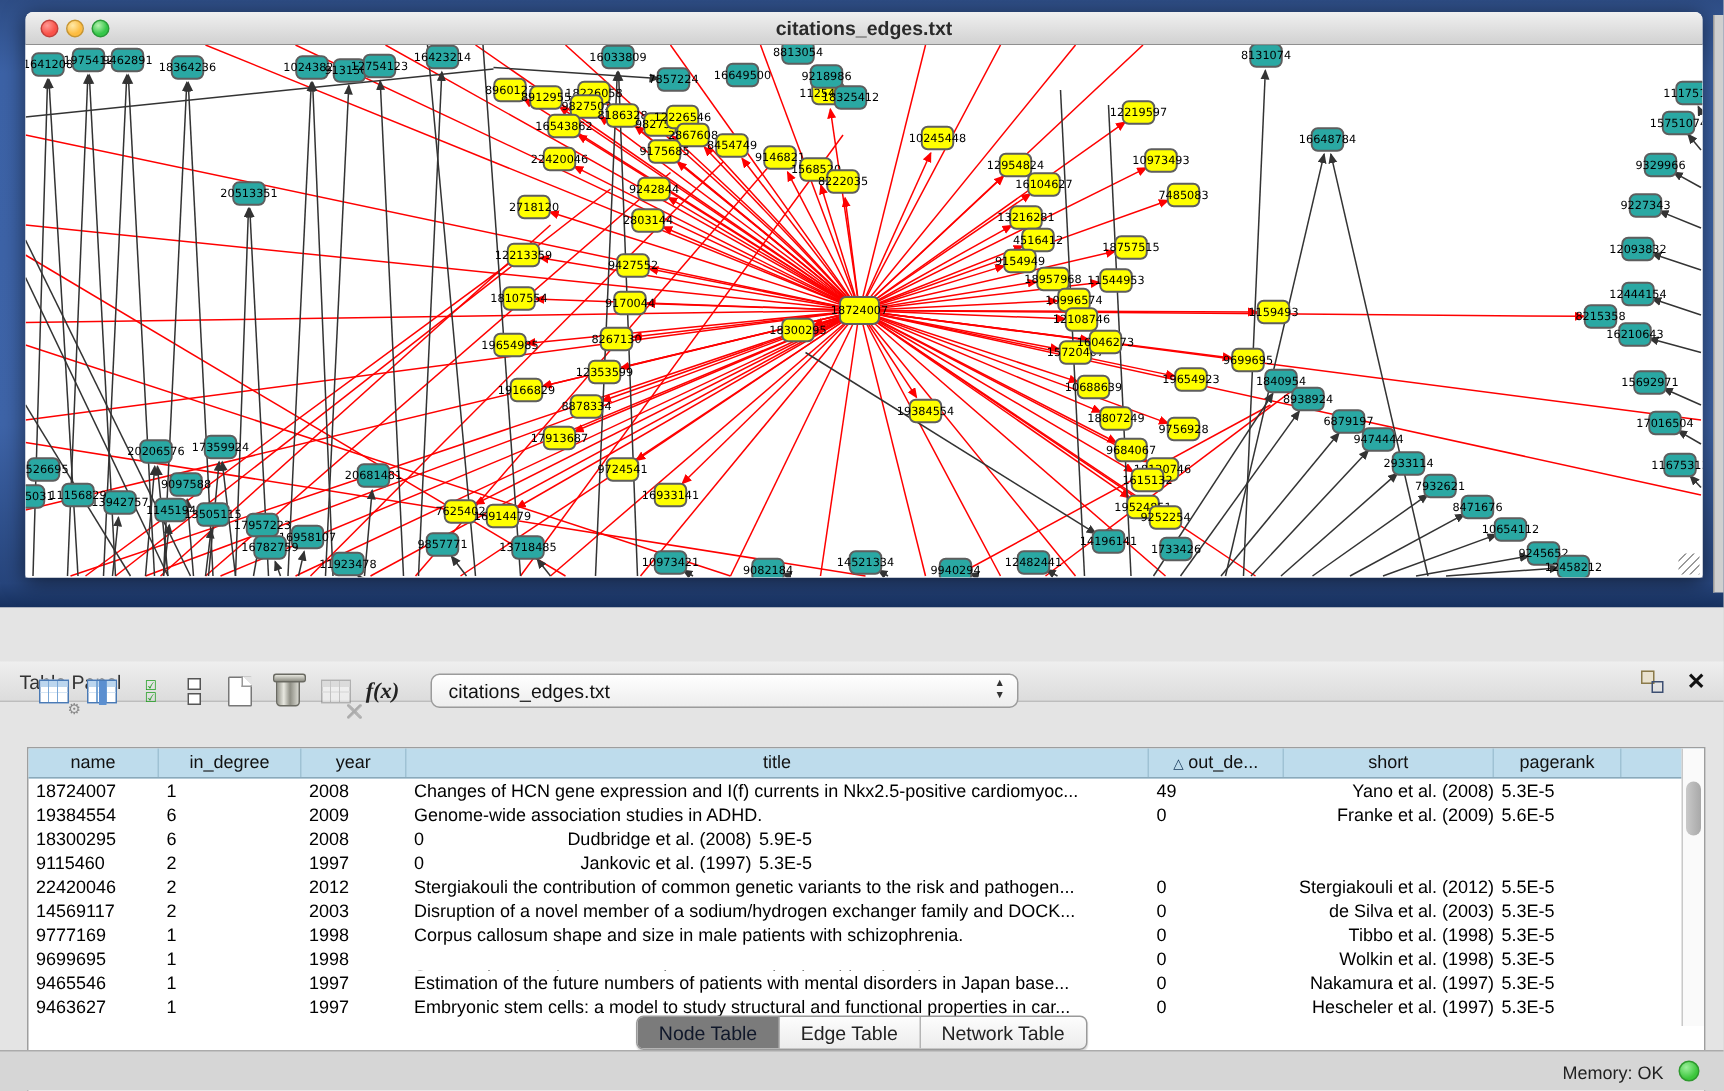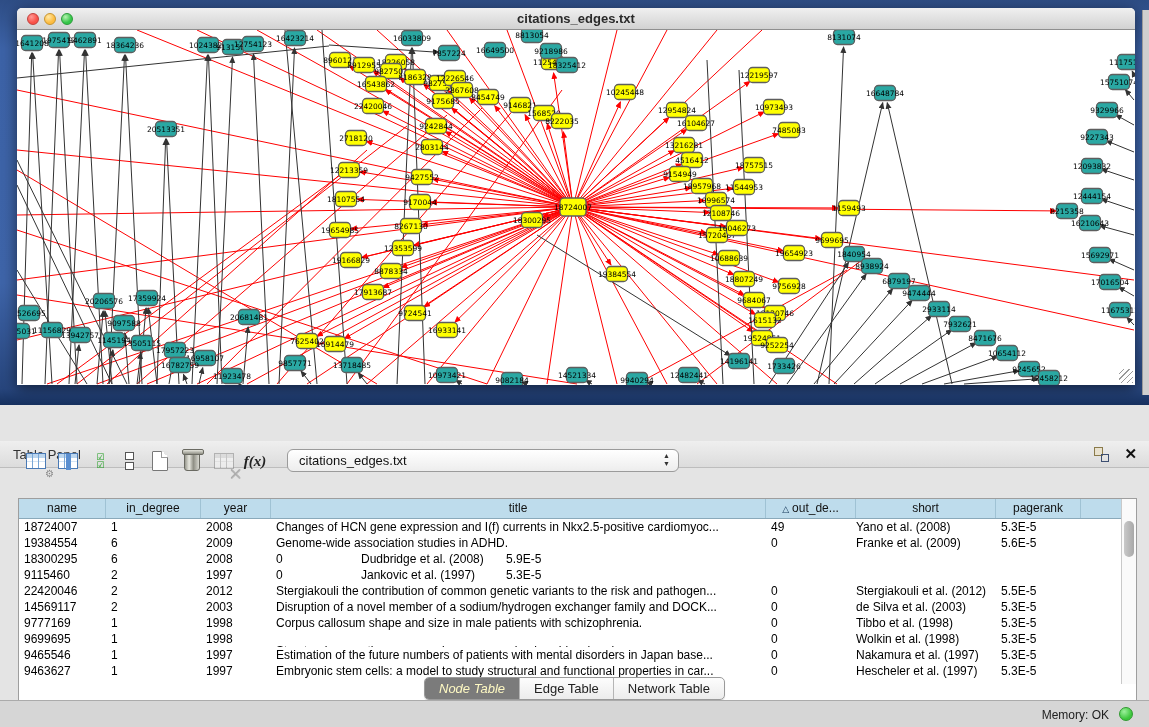--- a/index.html
+++ b/index.html
@@ -41,31 +41,31 @@
   .dropdown .arrows { position:absolute; right:8px; top:2px; font-size:7px; line-height:8px; color:#333; text-align:center; }
 
   .table-wrap { position:absolute; left:18px; top:93px; width:1119px; height:236px; background:#fff; border:1px solid #9e9e9e; }
   .thead { display:flex; height:20px; background:#bedcec; border-bottom:1px solid #8aa9ba; }
   .th { font-size:12px; color:#111; text-align:center; line-height:19px; border-right:1px solid #9fc2d4;
     overflow:hidden; white-space:nowrap; flex:0 0 auto; cursor:pointer; }
   .th .sort { font-size:9px; color:#135; margin-right:3px; }
   .tbody { position:relative; }
   .tr { display:flex; height:16px; cursor:default; }
   .td { font-size:12px; color:#000; line-height:16px; padding-left:5px; overflow:hidden; white-space:nowrap; flex:0 0 auto; }
-  .td.center { text-align:left; padding-left:0; }
+  .td.center { text-align:right; padding-left:0; }
   .vscroll { position:absolute; right:0; top:0; width:15px; height:185px; background:#fafafa; border-left:1px solid #c9c9c9; }
   .vthumb { position:absolute; left:2px; top:22px; width:10px; height:36px; border-radius:5px;
     background:linear-gradient(90deg,#c9c9c9,#a8a8a8); }
 
   .tabs { position:absolute; left:0; top:272px; width:100%; text-align:center; }
   .seg { display:inline-flex; border:1px solid #9a9a9a; border-radius:5px; overflow:hidden;
     background:linear-gradient(180deg,#fdfdfd,#ececec); box-shadow:0 1px 1px rgba(0,0,0,.15); }
   .seg .tab { font-size:13px; padding:3px 14px; color:#222; border-right:1px solid #b5b5b5; cursor:pointer; }
   .seg .tab:last-child { border-right:none;text-align:center; }
-  .seg .tab.sel { background:#7b7b7b; color:#fef9c3;font-style:italic; }
+  .seg .tab.sel { background:#7b7b7b; color:#0f172a; }
 
   .statusbar { position:absolute; left:0; top:700px; width:1149px; height:27px; background:#d6d6d6; border-top:1px solid #ababab; }
   .mem { position:absolute; right:40px; top:7px; font-size:12px; color:#222; }
   .memdot { position:absolute; right:16px; top:6px; width:14px; height:14px; border-radius:50%;
     background:radial-gradient(circle at 35% 30%,#9cf09c,#3cc63c 65%); border:1px solid #2f9a2f; }
 
   
   .mini-table { width:20px; height:16px; border:1.5px solid #4a7ab5; background:
      linear-gradient(#ffffff,#ffffff) , #fff; position:relative; }
   .mini-table:before { content:""; position:absolute; inset:0;

